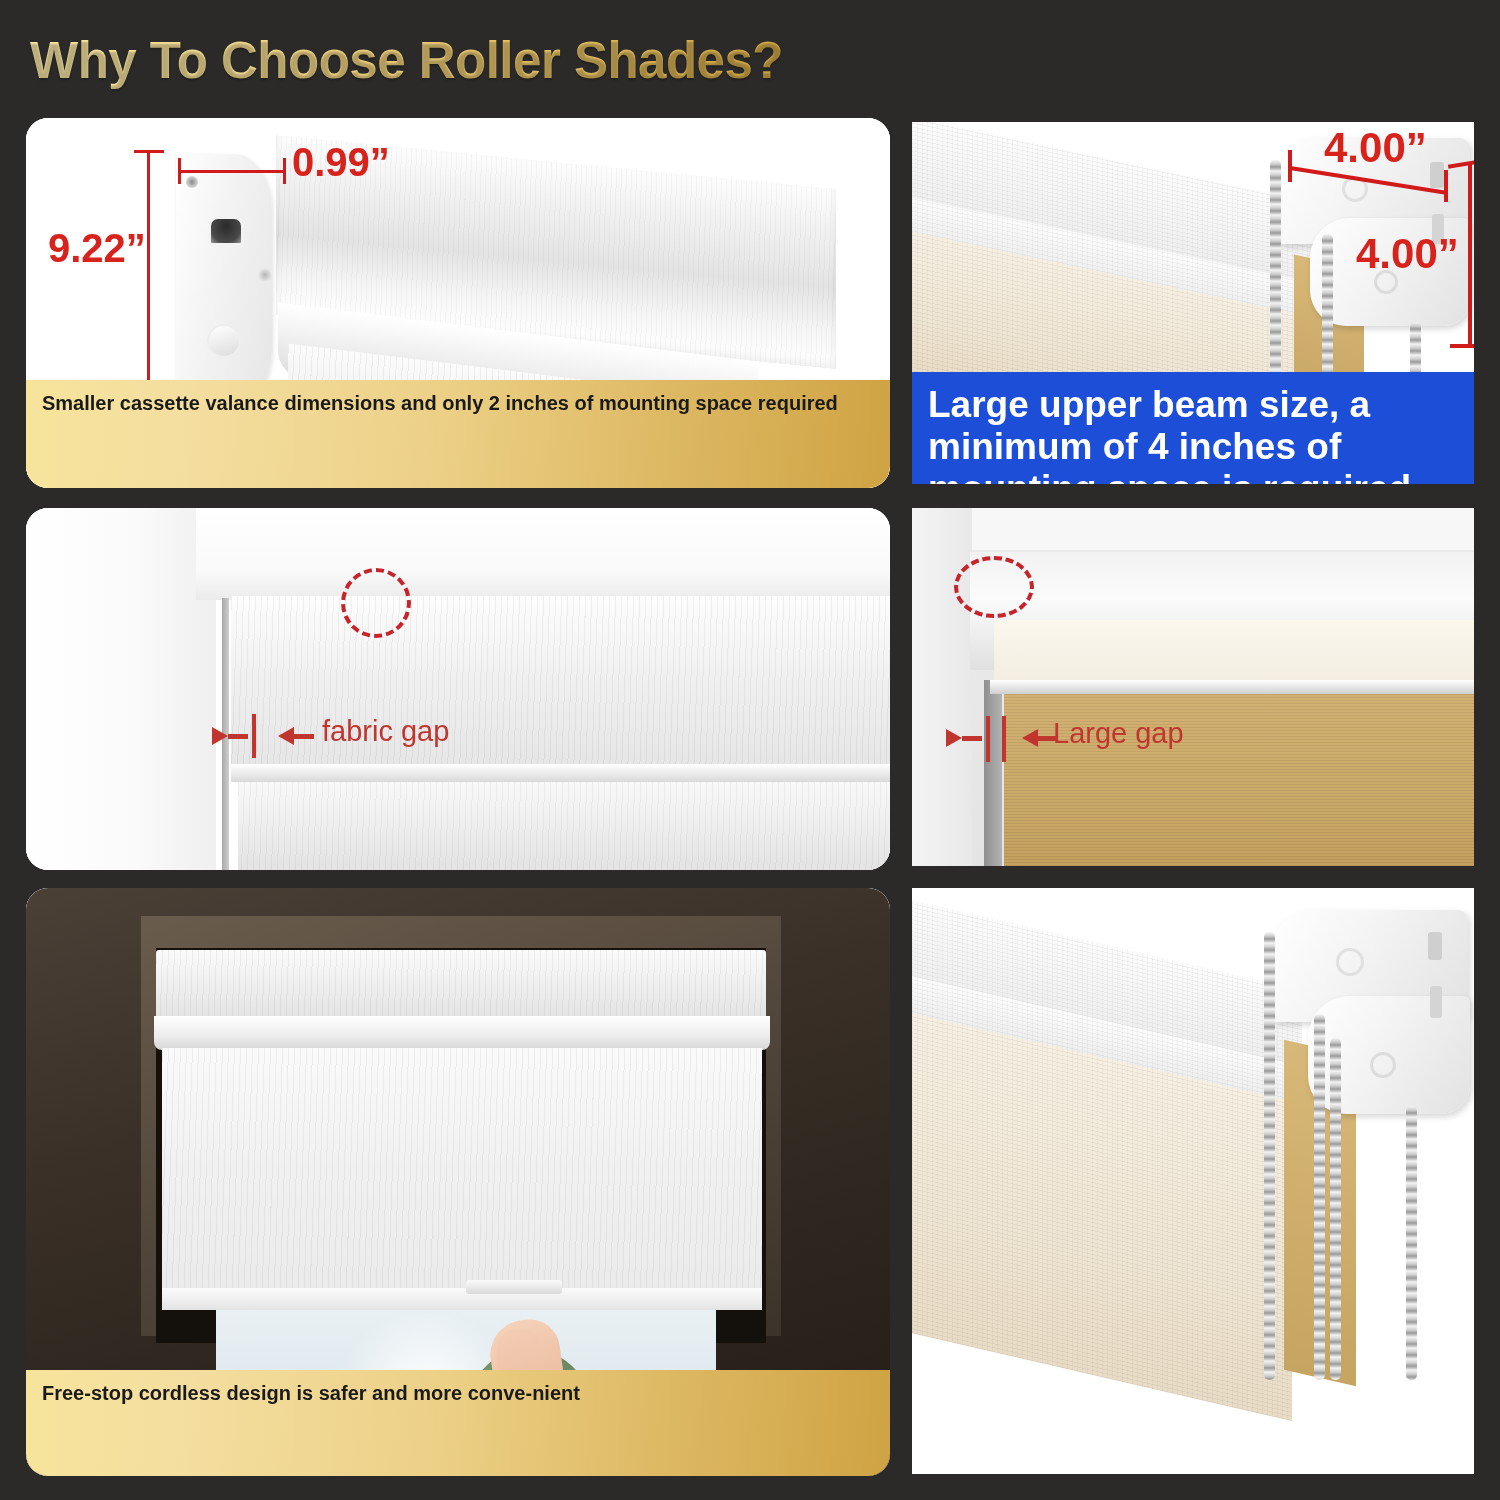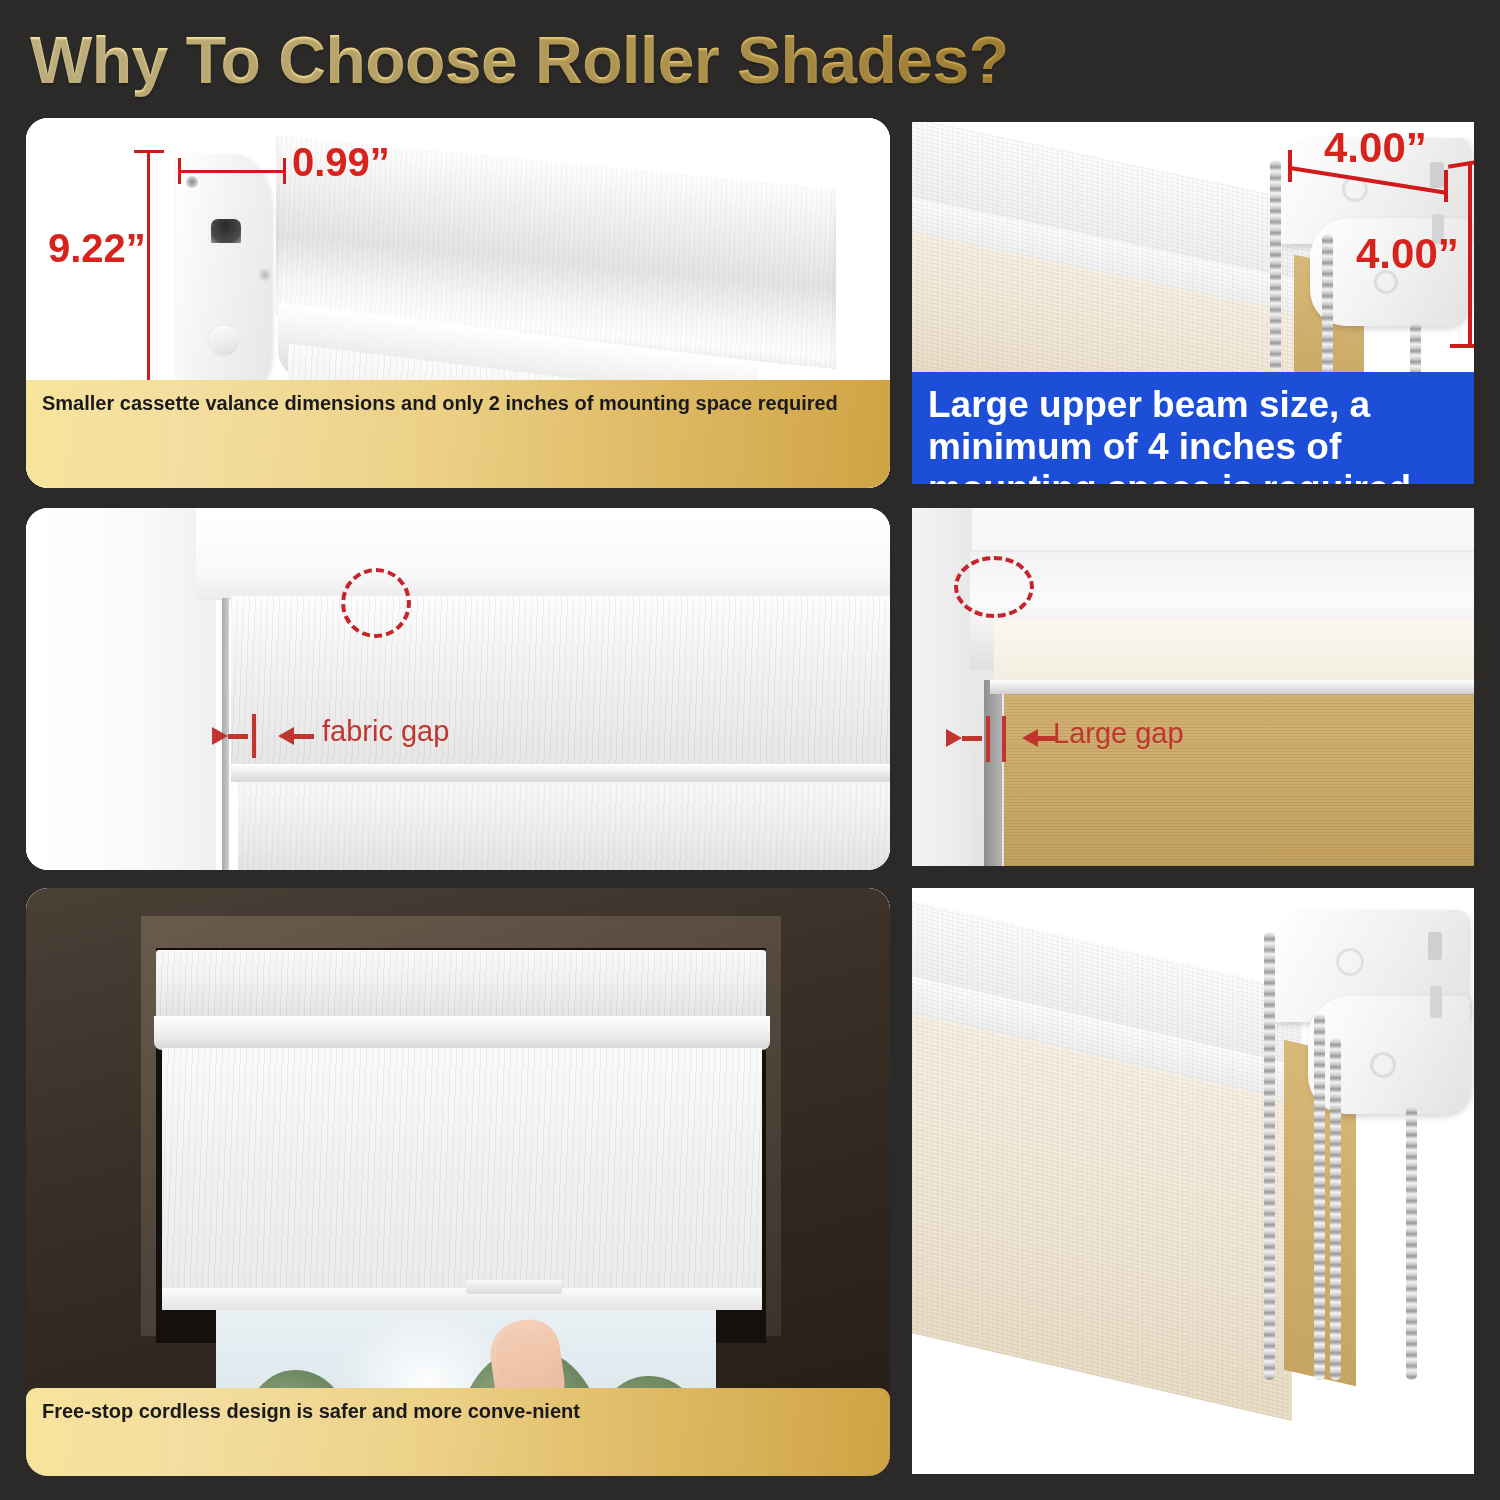--- a/index.html
+++ b/index.html
@@ -17,21 +17,21 @@
   .title-bar {
     position: absolute;
     left: 30px;
     top: 14px;
     width: 1440px;
     height: 92px;
     display: flex;
     align-items: center;
   }
   .title-text {
-    font-size: 66px;
+    font-size: 51px;
     font-weight: bold;
     letter-spacing: -0.5px;
     background: linear-gradient(100deg, #fbe9a8 0%, #f6dd92 28%, #e8c56c 62%, #cfa543 100%);
     -webkit-background-clip: text;
     background-clip: text;
     color: transparent;
     -webkit-text-fill-color: transparent;
     text-shadow: 0 2px 2px rgba(0,0,0,0.25);
     white-space: nowrap;
   }
@@ -80,21 +80,21 @@
   }
   .caption.gray {
     background: #1d4ed8;
     color: #ffffff;
     font-size: 37px;
   }
   .p1 .caption { height: 108px; }
   .p2 .caption { height: 112px; }
   .p3 .caption { height: 100px; }
   .p4 .caption { height: 92px; }
-  .p5 .caption { height: 88px; border-radius: 11px; }
+  .p5 .caption { height: 106px; }
   .p6 .caption { height: 108px; }
   .ann-line { position: absolute; background: #d11a1a; }
   .dim-label { position: absolute; color: #d8221c; font-weight: bold; white-space: nowrap; }
   .dashed-circle {
     position: absolute;
     border: 4px dashed #c4242a;
     border-radius: 50%;
   }
   .gap-label {
     position: absolute;

